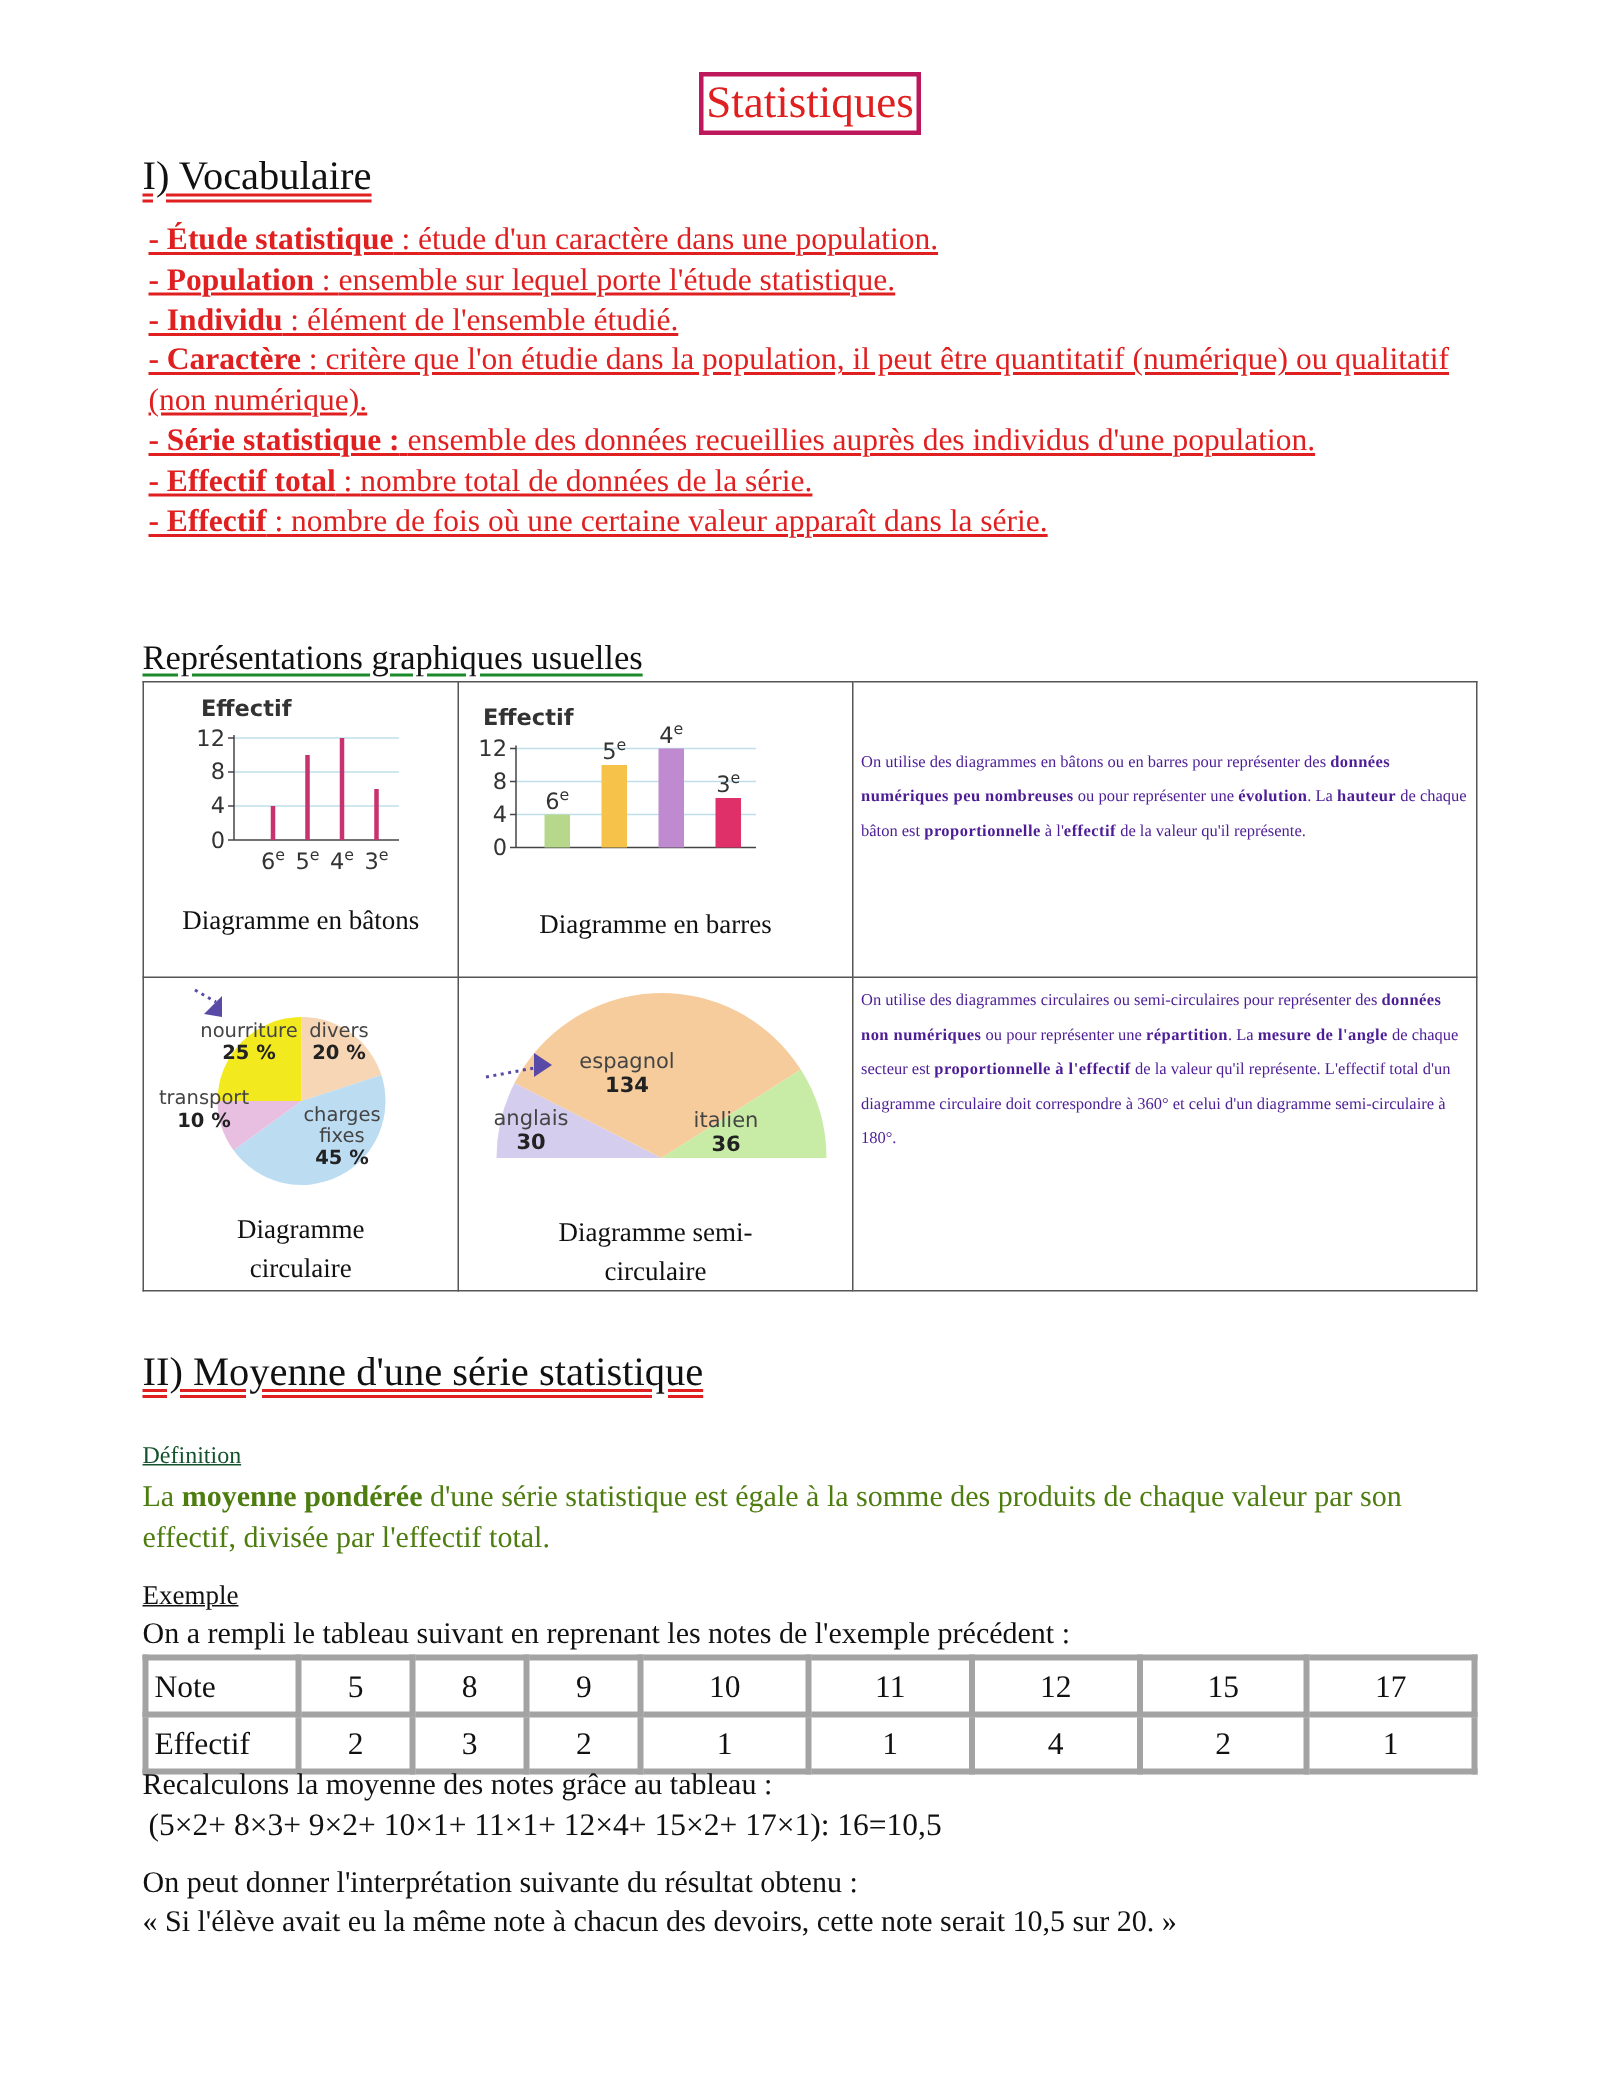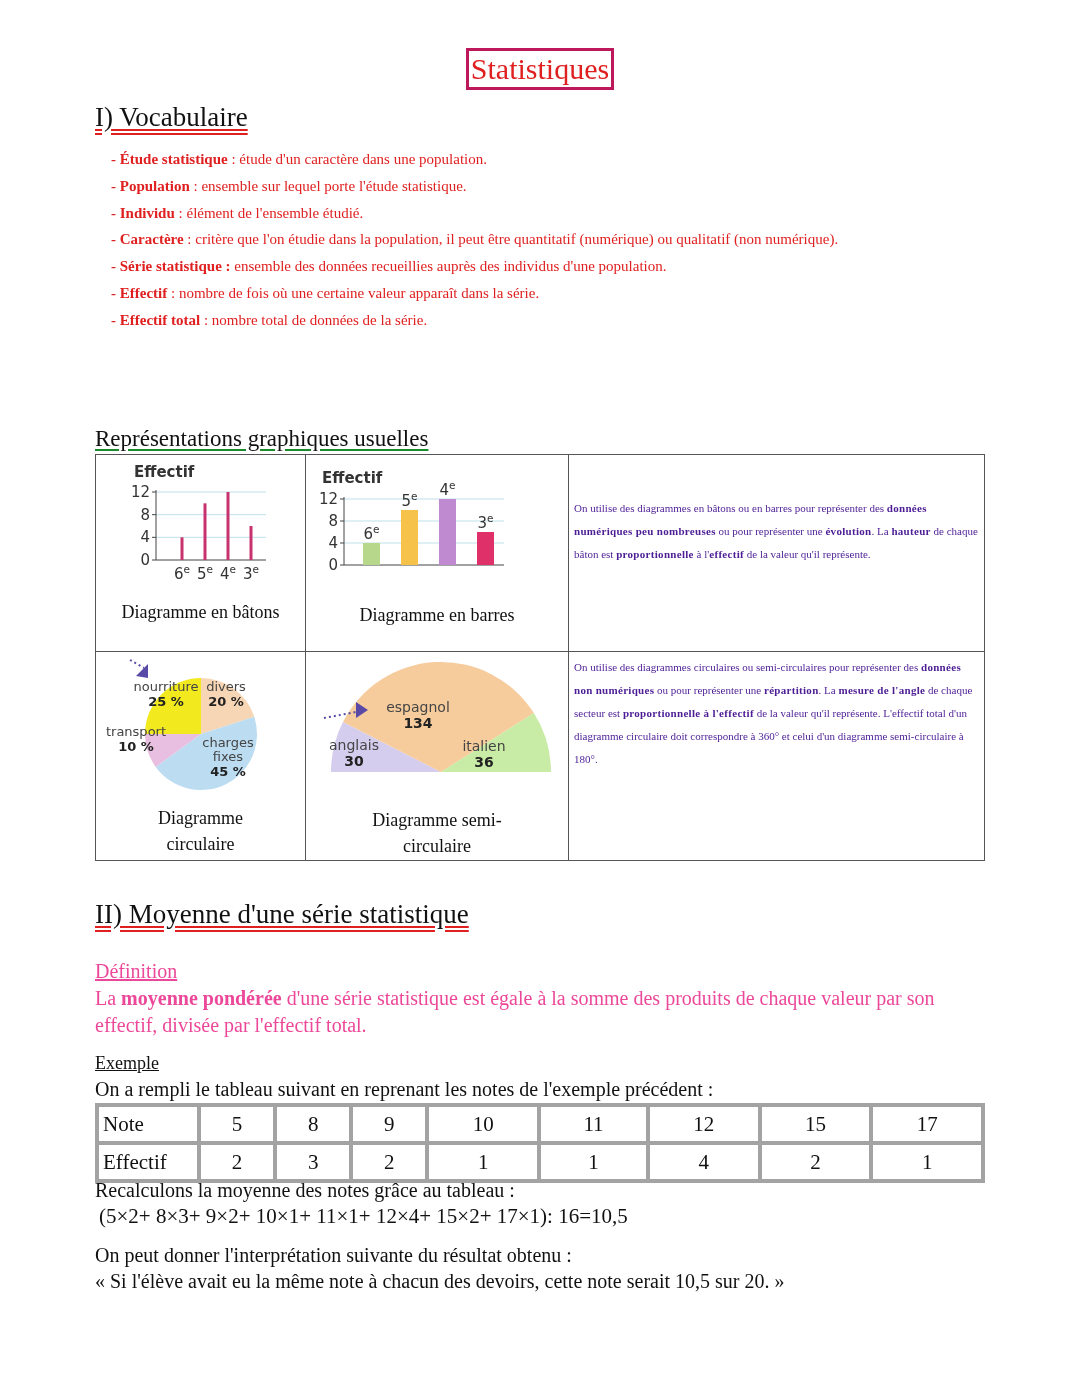--- a/index.html
+++ b/index.html
@@ -10,39 +10,39 @@
   .title-wrap { position: absolute; left: 0; top: 48px; width: 890px; text-align: center; }
   .title { display: inline-block; border: 3px solid #be185d; color: #e02020;
            font-size: 30px; line-height: 36px; padding: 0 2px; }
 
   .h1 { position: absolute; left: 0; font-size: 27px; line-height: 32px; color: #111;
         text-decoration: underline; text-decoration-color: #e02020; text-decoration-style: double;
         text-underline-offset: 3px; }
   .h2 { position: absolute; left: 0; font-size: 23px; line-height: 28px; color: #111;
         text-decoration: underline; text-decoration-color: #1a8a2a; text-underline-offset: 3px; }
 
-  .vocab { position: absolute; left: 16px; top: 146px; width: 890px; color: #e02020;
-           font-size: 15px; line-height: 26.8px; }
+  .vocab { position: absolute; left: 4px; top: 146px; width: 890px; color: #e02020;
+           font-size: 21px; line-height: 26.8px; text-decoration: underline; }
   .vocab p { margin: 0; }
   .vocab b { font-weight: bold; }
 
   table.graph { position: absolute; left: 0; top: 454px; width: 890px; border-collapse: collapse; }
   table.graph td { border: 1px solid #555; vertical-align: top; padding: 0; }
   .cell-chart { position: relative; }
   .cap { font-size: 18px; line-height: 26px; text-align: center; color: #111; }
   .desc { font-size: 11px; line-height: 23px; padding: 42px 6px 0 5px; color: #4c1d95; }
   .desc2 { padding-top: 4px; }
   .desc b { font-weight: bold; letter-spacing: 0.3px; }
 
   svg text { font-family: "DejaVu Sans", sans-serif; }
 
   .sec2 { position: absolute; top: 898px; }
-  .def-label { position: absolute; left: 0; top: 958px; font-size: 20px; line-height: 26px; color: #ec4899;
+  .def-label { position: absolute; left: 0; top: 958px; font-size: 16px; line-height: 26px; color: #14532d;
                text-decoration: underline; }
-  .def-text { position: absolute; left: 0; top: 985px; width: 890px; font-size: 20px; line-height: 27px; color: #ec4899; }
+  .def-text { position: absolute; left: 0; top: 985px; width: 890px; font-size: 20px; line-height: 27px; color: #4d7c0f; }
   .ex-label { position: absolute; left: 0; top: 1050px; font-size: 18px; line-height: 26px; color: #111; text-decoration: underline; }
   .ex-intro { position: absolute; left: 0; top: 1076px; font-size: 20px; line-height: 26px; color: #111; }
 
   table.notes { position: absolute; left: 0; top: 1103px; width: 890px; border-collapse: collapse; font-size: 21px; }
   table.notes td { border: 4px solid #a3a3a3; height: 34px; padding: 0 4px; text-align: center; color: #111; }
   table.notes td.rowhead { text-align: left; width: 90px; }
 
   .recalc { position: absolute; left: 0; top: 1177px; font-size: 20px; line-height: 26px; color: #111; }
   .formula { position: absolute; left: 4px; top: 1201px; font-size: 21px; line-height: 30px; color: #111; }
   .interp { position: absolute; left: 0; top: 1242px; font-size: 20px; line-height: 26px; color: #111; }
@@ -58,22 +58,22 @@
   </div>
 
   <div class="h1" style="top:101px">I) Vocabulaire</div>
 
   <div class="vocab" id="vocab">
       <p><b>- Étude statistique</b><span> : </span><span>étude d'un caractère dans une population.</span></p>
       <p><b>- Population</b><span> : </span><span>ensemble sur lequel porte l'étude statistique.</span></p>
       <p><b>- Individu</b><span> : </span><span>élément de l'ensemble étudié.</span></p>
       <p><b>- Caractère</b><span> : </span><span>critère que l'on étudie dans la population, il peut être quantitatif (numérique) ou qualitatif (non numérique).</span></p>
       <p><b>- Série statistique :</b><span> </span><span>ensemble des données recueillies auprès des individus d'une population.</span></p>
+      <p><b>- Effectif total</b><span> : </span><span>nombre total de données de la série.</span></p>
       <p><b>- Effectif</b><span> : </span><span>nombre de fois où une certaine valeur apparaît dans la série.</span></p>
-      <p><b>- Effectif total</b><span> : </span><span>nombre total de données de la série.</span></p>
     </div>
 
   <div class="h2" style="top:425px">Représentations graphiques usuelles</div>
 
   <table class="graph">
     <tbody>
         <tr style="height:197px">
       <td class="cell-chart" style="width:209px">
         <svg id="chart0" width="209" height="135">
               <text x="38" y="22" font-size="15" fill="#333" font-weight="bold">Effectif</text>

